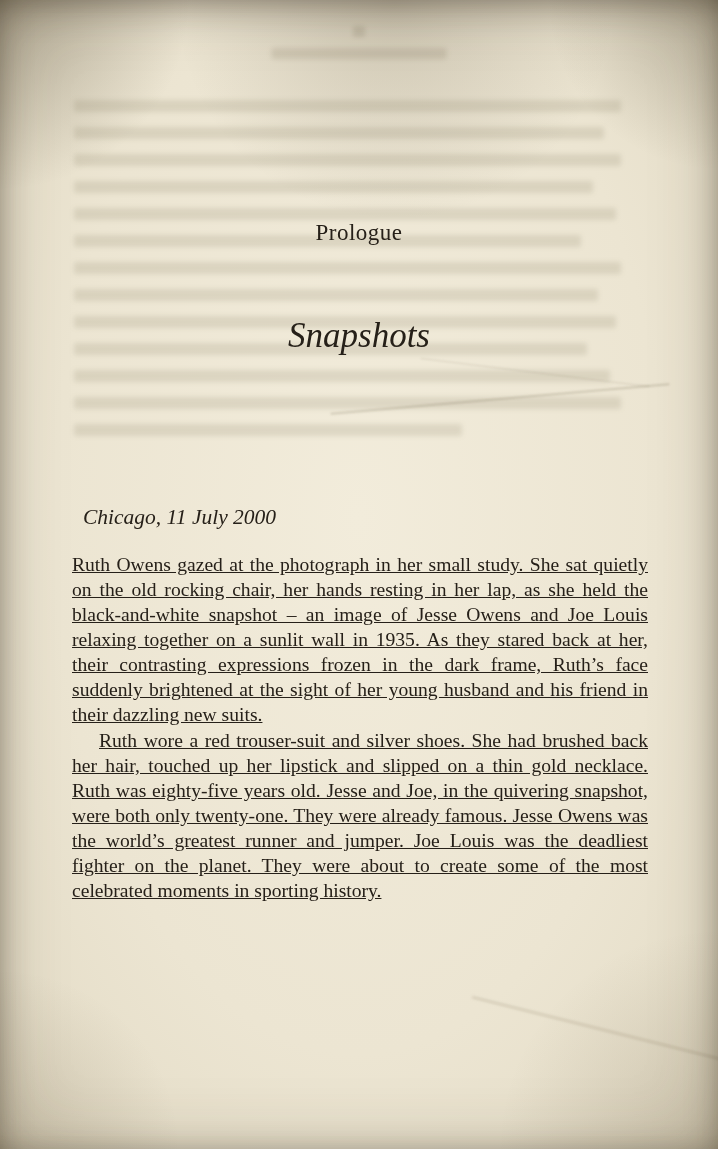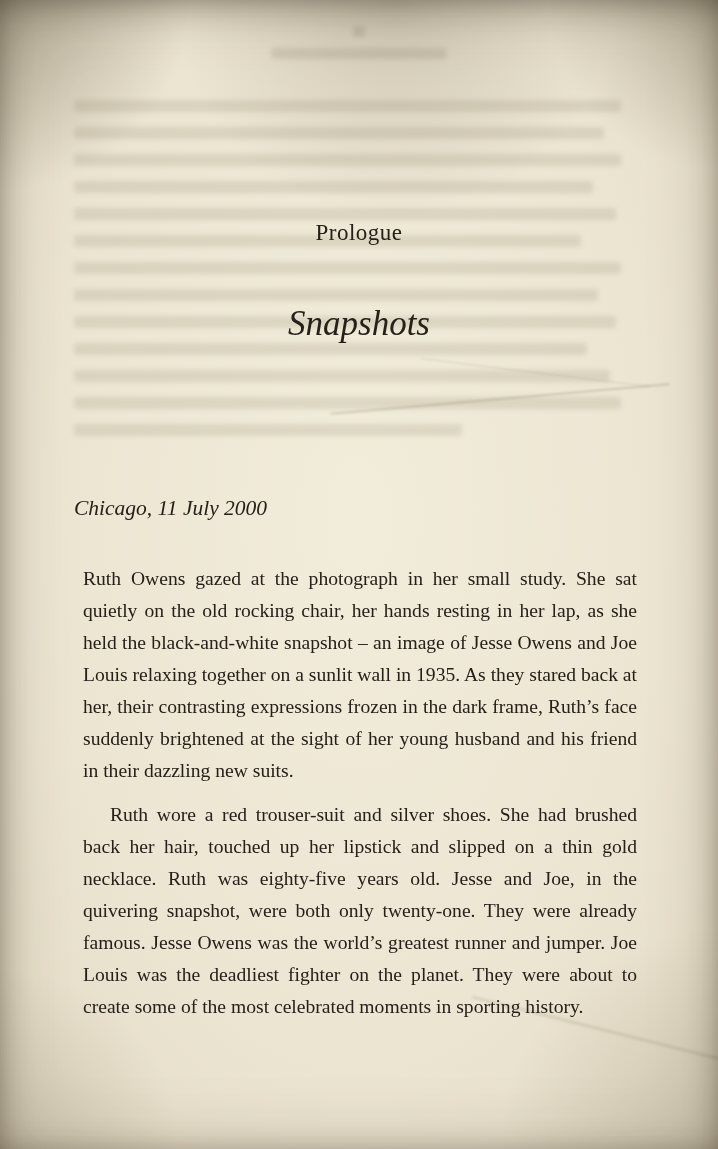--- a/index.html
+++ b/index.html
@@ -148,41 +148,42 @@
   }
   .title {
     position: absolute;
     top: 300px;
     left: 0;
     right: 0;
     text-align: center;
     font-size: 35px;
     font-style: italic;
     font-weight: 400;
-    margin: 4px;
+    margin: 16px;
   }
   .dateline {
     position: absolute;
     top: 493px;
     left: 71px;
     font-size: 21.5px;
     font-style: italic;
-    margin: 3px;
+    margin: 12px;
   }
   .body-text {
     position: absolute;
     top: 551px;
     left: 71px;
     width: 578px;
   }
   .body-text p {
-    margin: 12px;
+    margin: 1px;
     font-size: 19.6px;
-    line-height: 32px;
+    line-height: 25px;
     text-align: justify;
+    text-decoration: underline;
   }
   .body-text p + p {
     text-indent: 27px;
   }
 </style>
 </head>
 <body>
 
 <div class="page">
 

